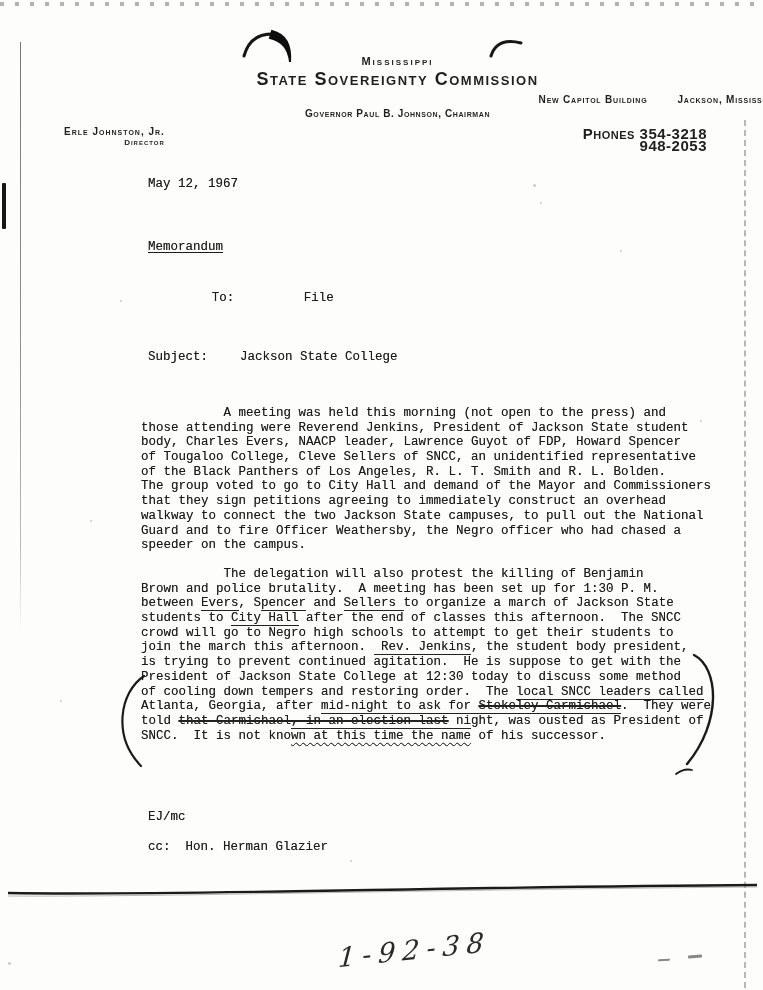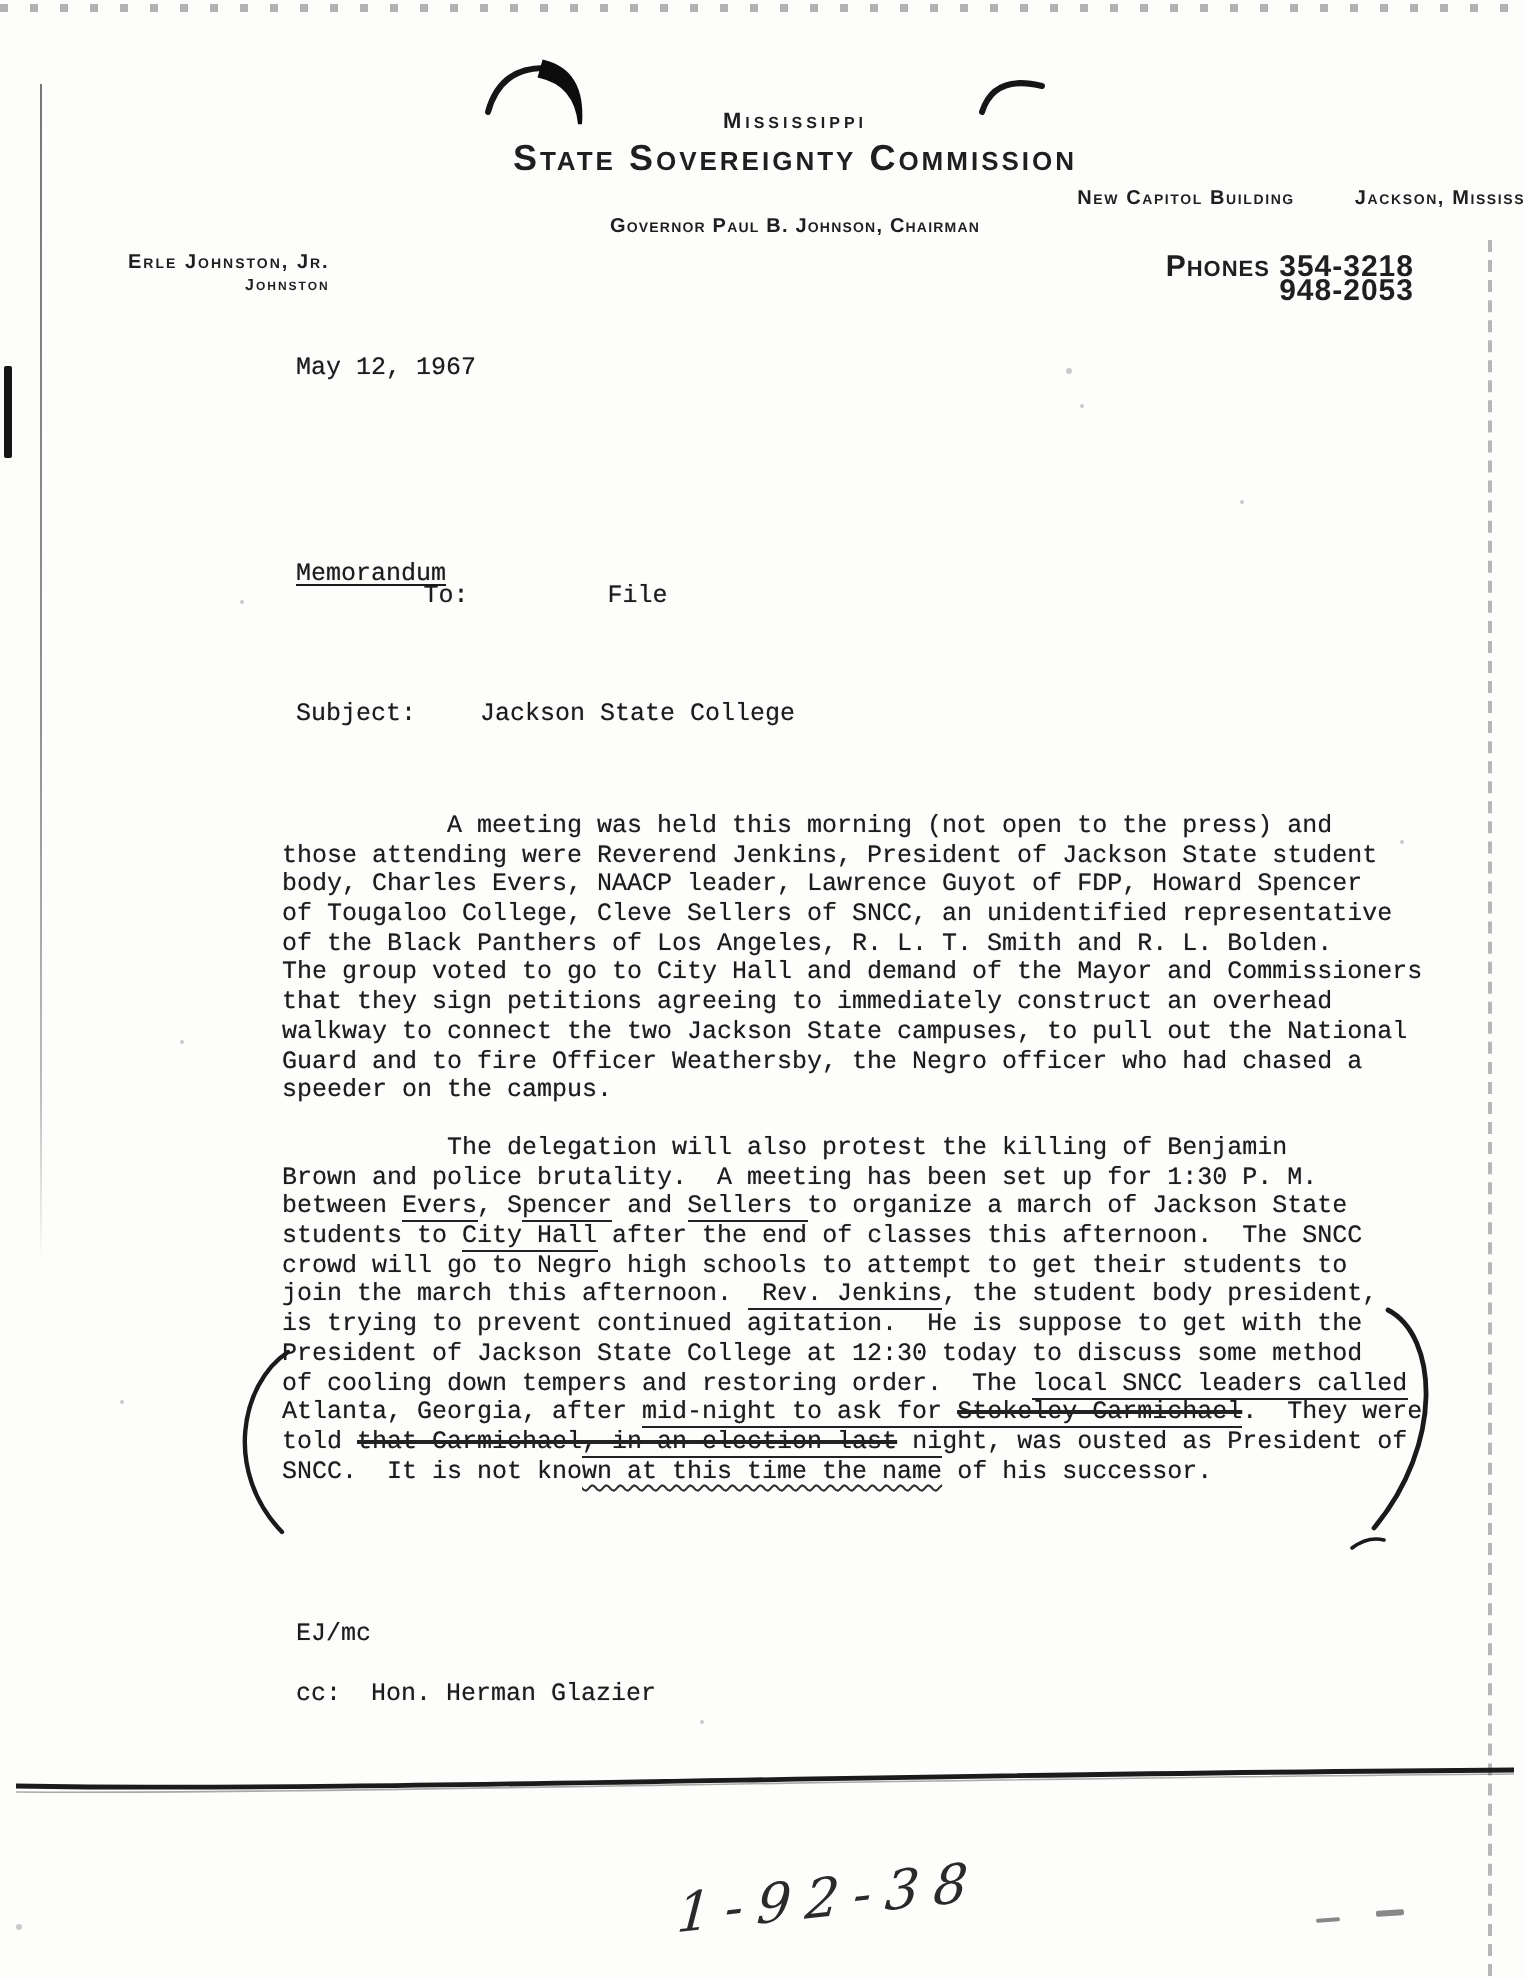--- a/index.html
+++ b/index.html
@@ -43,21 +43,21 @@
   .lh-right{position:absolute;top:128px;right:56px;text-align:right;}
   .lh-right .ph{font-variant:small-caps;font-size:15px;letter-spacing:.5px;line-height:12px;}
   
   .typed{
     position:absolute;left:141px;
     font-size:12.5px;line-height:14.7px;
     white-space:pre;
     text-shadow:0 0 .4px rgba(10,10,10,.55);
   }
   .memo-date{top:177px;padding-left:7px;}
-  .memo-title{top:240px;padding-left:7px;text-decoration:underline;text-underline-offset:2px;margin-top:40px;}
+  .memo-title{top:240px;padding-left:7px;text-decoration:underline;text-underline-offset:2px;}
   .memo-fields{top:262px;padding-left:7px;}
   .memo-fields .frow{display:flex;height:29.6px;align-items:flex-start;justify-content:center;}
   .memo-fields .flabel{width:92px;}
   .para-a{top:373px;}
   .para-b{top:406px;}
   .para-c{top:567px;}
   .closing-initials{top:810px;padding-left:7px;}
   .cc-line{top:840px;padding-left:7px;}
   .tl{height:14.7px;}
   
@@ -100,21 +100,21 @@
   <div class="lh lh-center">
     <div class="lh-state">Mississippi</div>
     <div class="lh-org">State Sovereignty Commission</div>
     <div class="lh-addr">
       <span>New Capitol Building</span><span class="gap"></span><span>Jackson, Mississippi</span>
     </div>
     <div class="lh-gov">Governor Paul B. Johnson, Chairman</div>
   </div>
   <div class="lh lh-left">
     <div class="name">Erle Johnston, Jr.</div>
-    <div class="title">Johnston</div>
+    <div class="title">Director</div>
   </div>
   <div class="lh lh-right">
     <div class="ph">Phones 354-3218</div>
     <div class="ph">948-2053</div>
   </div>
 
   <div class="typed memo-date">May 12, 1967</div>
   <div class="typed memo-title">Memorandum</div>
 
   <div class="typed memo-fields">

